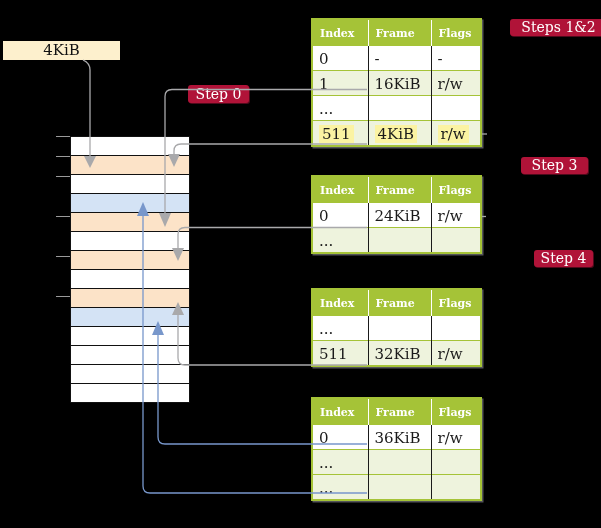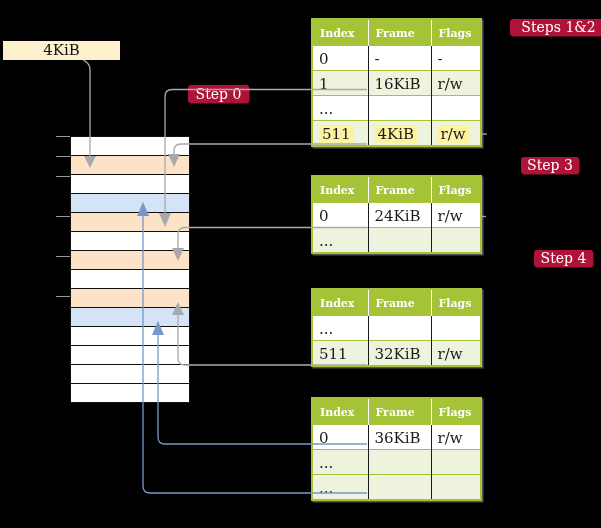--- a/index.html
+++ b/index.html
@@ -14,21 +14,21 @@
     background:#fdf0cd; text-align:center; font-size:15px; line-height:19px; color:#111;
   }
   
   .badge{
     position:absolute; background:#b01338; color:#fff; font-size:14px;
     line-height:17px; height:17px; text-align:center; border-radius:3px;
     box-shadow:1px 1px 0 rgba(90,10,30,.9);
   }
   .badge.step0 {left:188px; top:41px; width:61px; height:18px; line-height:18px;margin-top:44px;}
   .badge.steps12{left:510px; top:19px;  width:97px;}
-  .badge.step3 {left:521px; top:157px; width:58px;}
+  .badge.step3 {left:521px; top:157px; width:67px;}
   .badge.step4 {left:514px; top:250px; width:59px;margin-left:20px;}
   
   .memcol{position:absolute; left:70px; top:136px; width:120px;}
   .mrow{height:20px; box-sizing:border-box; border:1px solid #111; margin-top:-1px; background:#fff;}
   .mrow:first-child{margin-top:0;}
   .mrow.orange{background:#fce3c8;}
   .mrow.blue{background:#d4e3f5;}
   .tick{position:absolute; left:56px; width:14px; height:1px; background:#9a9a9a;}
   .tick.t1{top:136px;} .tick.t2{top:156px;} .tick.t3{top:176px;}
   .tick.t4{top:216px;} .tick.t5{top:256px;} .tick.t6{top:296px;}

